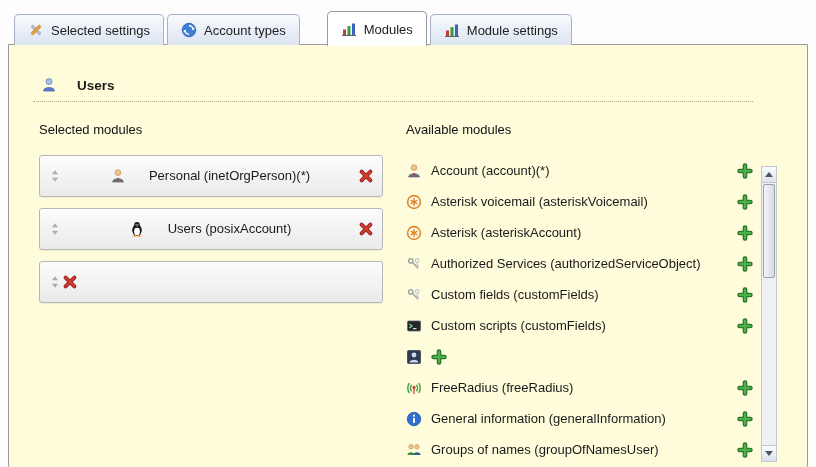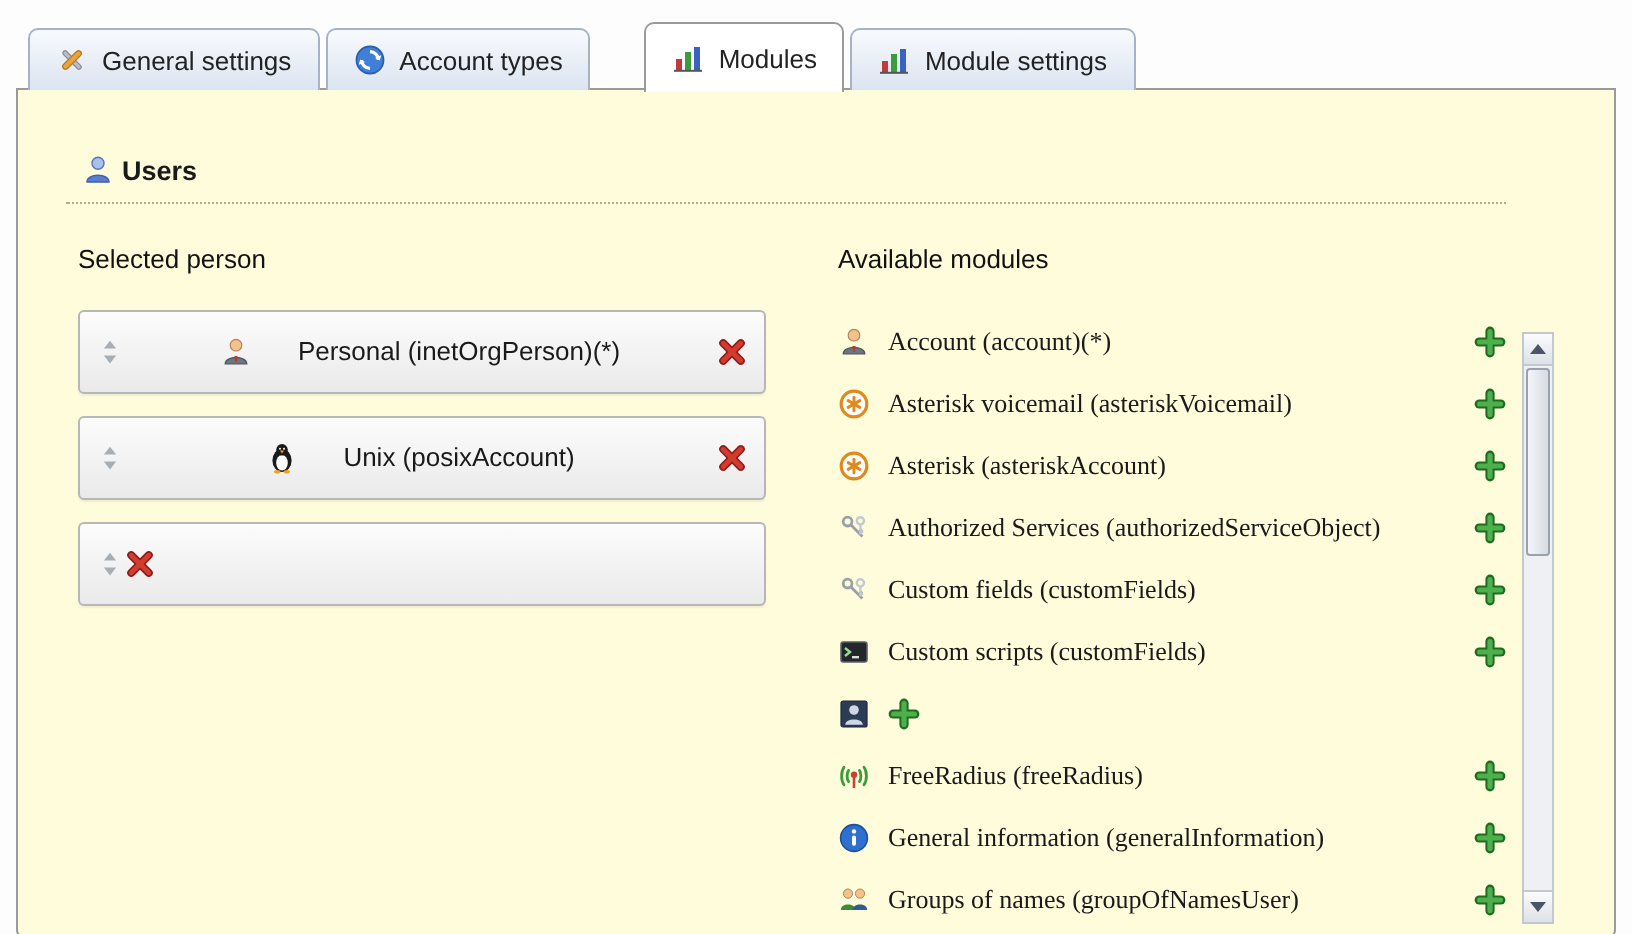--- a/index.html
+++ b/index.html
@@ -24,41 +24,41 @@
     height:34px;background:#ffffff;border-color:#9a9a9a;margin-bottom:-1px;z-index:4;margin-left:24px;
   }
 
   
   .panel{
     position:absolute;left:8px;right:8px;top:44px;bottom:-2px;
     background:#fffcdc;border:1px solid #9a9a9a;border-radius:0 0 4px 4px;
   }
   .panel-inner{padding:32px 54px 0 24px;}
 
-  .users-header{display:flex;align-items:center;gap:4px;font-weight:bold;font-size:13.5px;margin-left:8px;}
+  .users-header{display:flex;align-items:center;gap:20px;font-weight:bold;font-size:13.5px;margin-left:8px;}
   .dotted-rule{border:none;border-top:1px dotted #b4ac8e;margin:8px 0 0 0;}
 
   .columns{display:flex;margin-top:20px;align-items:flex-start;}
   .left-col{width:344px;margin-left:6px;flex:0 0 344px;}
-  .right-col{flex:1;margin-left:36px;min-width:0;}
+  .right-col{flex:1;margin-left:23px;min-width:0;}
   .col-heading{margin-bottom:18px;color:#111;}
 
   
   .sel-box{
     height:40px;display:flex;align-items:center;padding:0 8px;margin-bottom:11px;
     background:linear-gradient(#fcfcfc,#eaeaea);
     border:1px solid #b7b7b7;border-radius:3px;
     box-shadow:0 1px 1px rgba(0,0,0,.06);
   }
   .sel-center{flex:1;display:flex;justify-content:center;gap:23px;}
   .icon-btn{background:none;border:none;padding:0;margin:0;cursor:pointer;line-height:0;}
 
   
   .avail-row{display:flex;align-items:center;height:31px;gap:9px;}
-  .avail-label{flex:1;min-width:0;white-space:nowrap;overflow:hidden;font-family:Liberation Serif, serif;}
+  .avail-label{flex:1;min-width:0;white-space:nowrap;overflow:hidden;}
 
   
   .scrollbar{
     position:absolute;top:121px;bottom:6px;right:30px;width:16px;
     background:#eef0f3;border:1px solid #c3c8ce;box-sizing:border-box;
   }
   .sb-btn{
     position:absolute;left:0;right:0;height:15px;
     background:linear-gradient(#fafbfc,#dde2e8);
     display:flex;align-items:center;justify-content:center;cursor:pointer;
@@ -190,21 +190,21 @@
       <polygon points="6,14.5 9.5,10 2.5,10" fill="#a8aeb6"></polygon>
     </symbol>
   </defs>
 </svg>
 
 <div class="tabs">
   <div class="tab">
     <svg class="icon16">
         <use href="#i-wrench"></use>
       </svg>
-    <span>General settings</span>
+    <span>Selected settings</span>
   </div>
   <div class="tab">
     <svg class="icon16">
         <use href="#i-acct-types"></use>
       </svg>
     <span>Account types</span>
   </div>
   <div class="tab active">
     <svg class="icon16">
         <use href="#i-chart"></use>
@@ -226,21 +226,21 @@
       <svg class="icon16">
           <use href="#i-user-blue"></use>
         </svg>
       <span>Users</span>
     </div>
     <hr class="dotted-rule">
 
     <div class="columns">
 
       <div class="left-col">
-        <div class="col-heading">Selected person</div>
+        <div class="col-heading">Selected modules</div>
 
         <div class="sel-box">
           <svg class="icon14" style="width:11px">
               <use href="#i-drag"></use>
             </svg>
           <span class="sel-center">
             <svg class="icon16">
                 <use href="#i-person"></use>
               </svg>
             <span>Personal (inetOrgPerson)(*)</span>
@@ -253,21 +253,21 @@
         </div>
 
         <div class="sel-box">
           <svg class="icon14" style="width:11px">
               <use href="#i-drag"></use>
             </svg>
           <span class="sel-center">
             <svg class="icon16">
                 <use href="#i-penguin"></use>
               </svg>
-            <span>Unix (posixAccount)</span>
+            <span>Users (posixAccount)</span>
           </span>
           <button class="icon-btn">
             <svg class="icon16">
                 <use href="#i-x"></use>
               </svg>
           </button>
         </div>
 
         <div class="sel-box">
           <svg class="icon14" style="width:11px">

